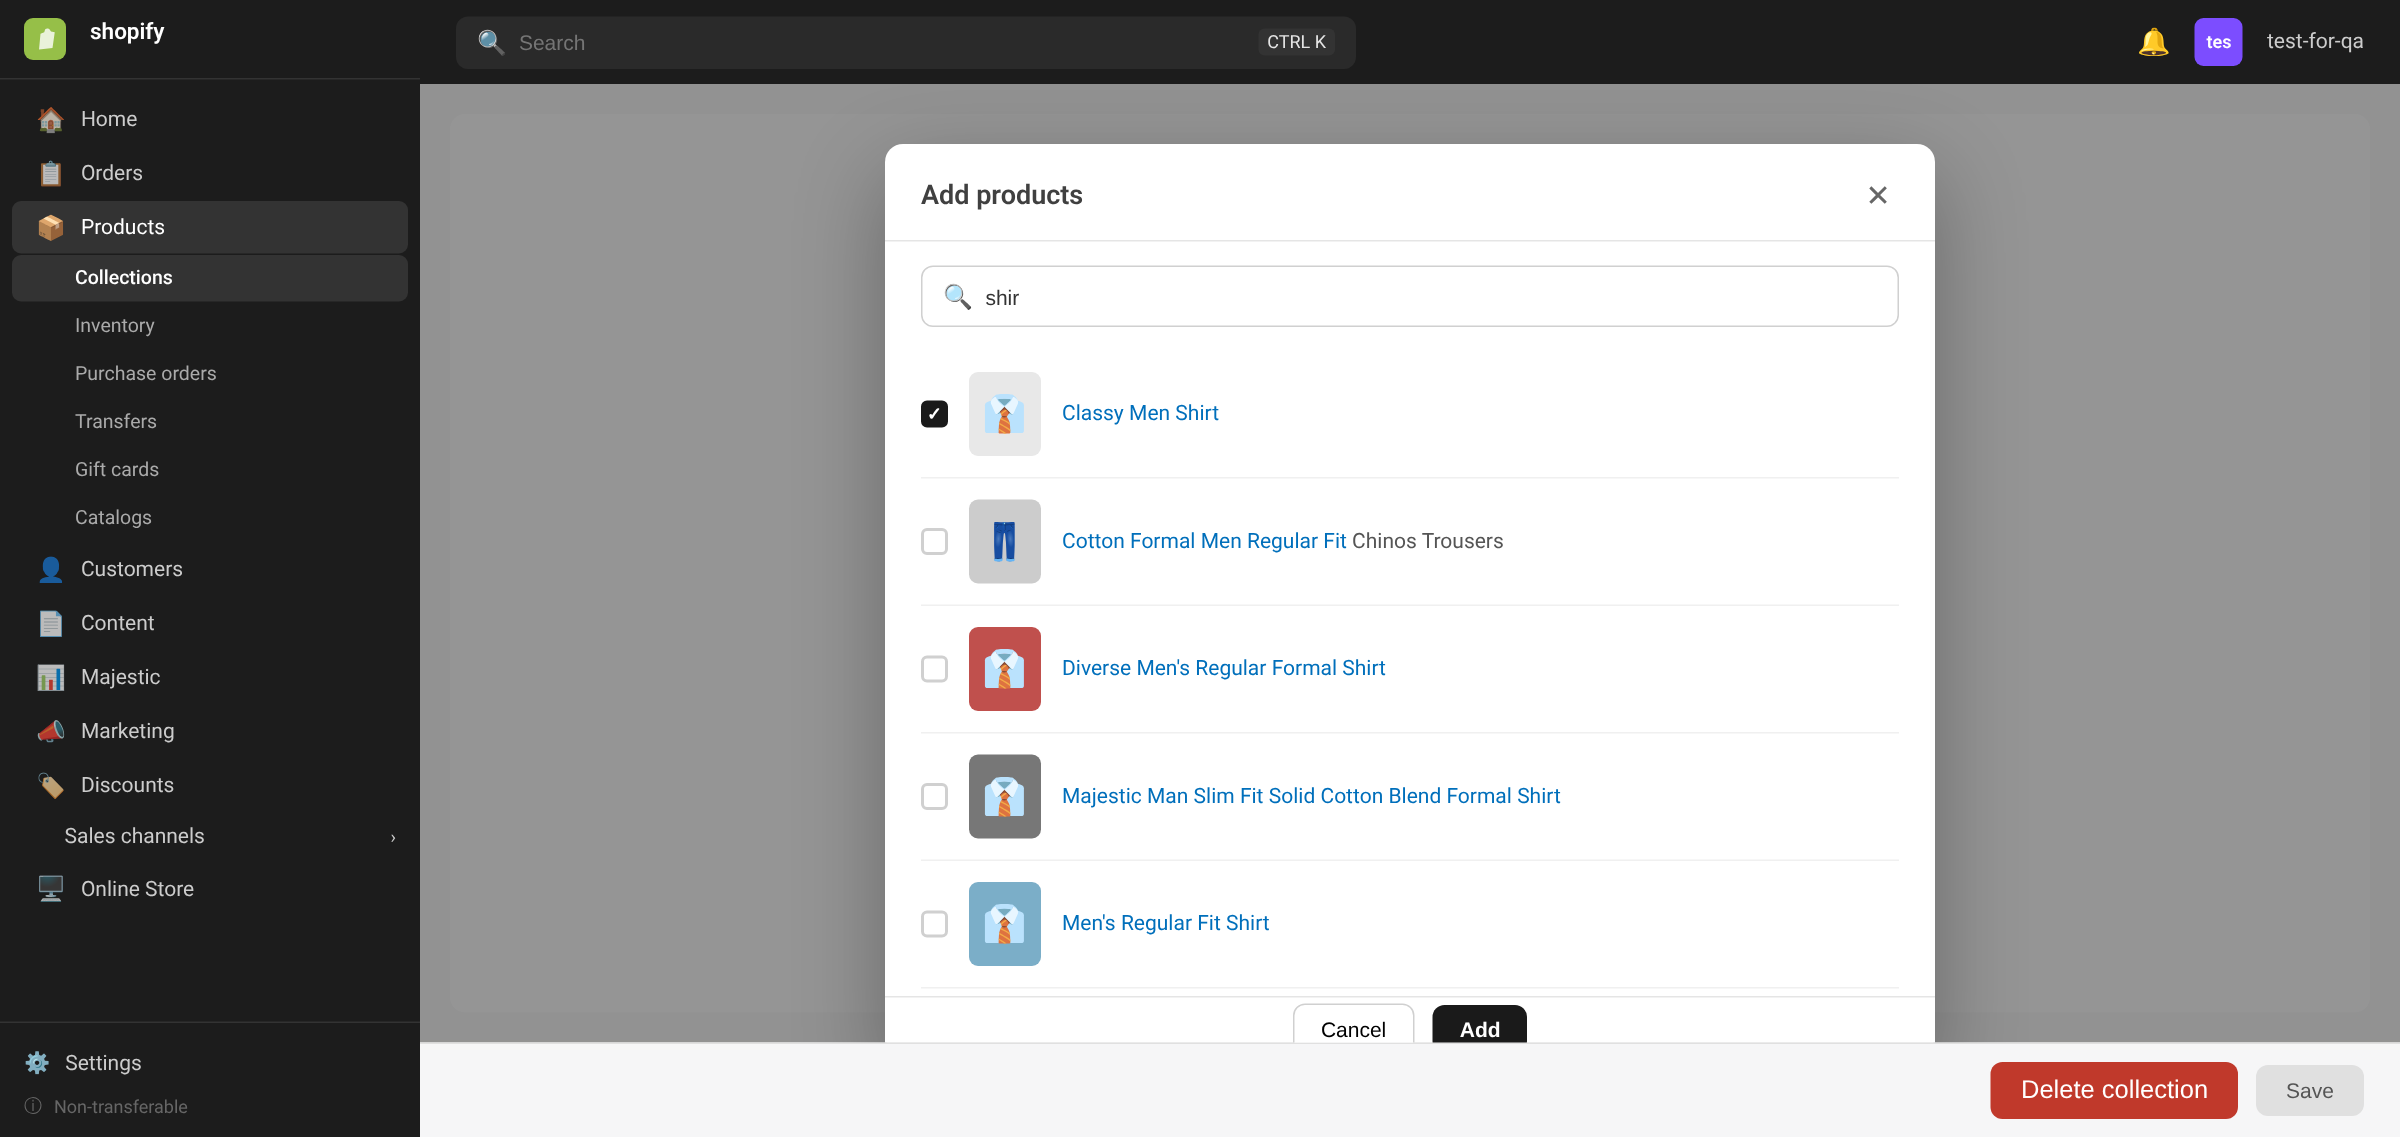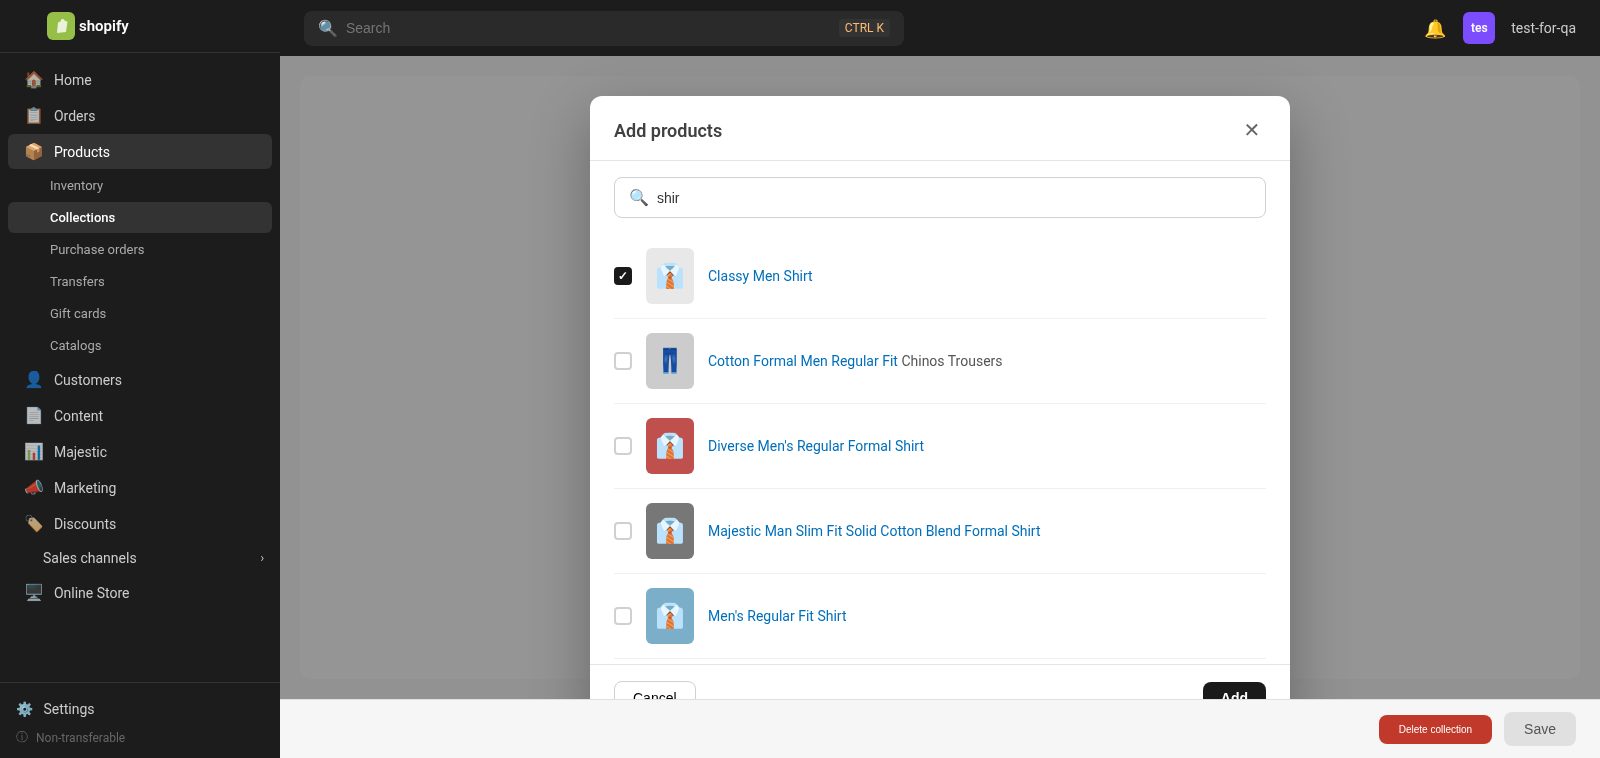--- a/index.html
+++ b/index.html
@@ -17,26 +17,24 @@
       flex-shrink: 0;
     }
     .sidebar-header {
       display: flex;
       align-items: center;
       padding: 12px 16px;
       border-bottom: 1px solid #333;
     }
     .shopify-logo {
       display: flex;
-      align-items: center;
-      gap: 4px;
+      gap: 16px;
       color: #fff;
       font-weight: 600;
       font-size: 15px;
-      margin-left: 31px;
     }
     .shopify-logo-icon {
       width: 28px;
       height: 28px;
       background: #96bf48;
       border-radius: 6px;
       display: flex;
       align-items: center;
       justify-content: center;
       color: white;
@@ -129,21 +127,21 @@
     .search-bar input {
       background: none;
       border: none;
       outline: none;
       color: #aaa;
       font-size: 14px;
       flex: 1;
     }
     .search-shortcut {
       font-size: 12px;
-      color: #fdba74;
+      color: #e5e5e5;
       background: #333;
       border-radius: 4px;
       padding: 2px 6px;
     }
     .topbar-right {
       display: flex;
       align-items: center;
       gap: 16px;
     }
     .bell-icon { color: #aaa; font-size: 18px; cursor: pointer; }
@@ -284,23 +282,23 @@
       font-size: 14px;
       color: #555;
       flex: 1;
     }
     .product-name .highlight {
       color: #006fbb;
     }
     .modal-footer {
       display: flex;
       align-items: center;
-      justify-content: space-between;
+      justify-content: center;
       gap: 12px;
-      padding: 16px 24px;
+      padding: 4px 24px;
       border-top: 1px solid #e5e5e5;
     }
     .btn-cancel {
       padding: 8px 18px;
       border: 1px solid #d0d0d0;
       border-radius: 8px;
       background: #fff;
       font-size: 14px;
       cursor: pointer;
       font-weight: 500;
@@ -342,21 +340,21 @@
       padding: 12px 24px;
       gap: 12px;
       flex-shrink: 0;
     }
     .btn-delete {
       padding: 9px 20px;
       border: none;
       border-radius: 8px;
       background: #c0392b;
       color: white;
-      font-size: 10px;
+      font-size: 17px;
       cursor: pointer;
       font-weight: 500;
     }
     .btn-save {
       padding: 9px 20px;
       border: none;
       border-radius: 8px;
       background: #e0e0e0;
       color: #555;
       font-size: 14px;
@@ -390,25 +388,25 @@
       <span>Home</span>
     </div>
     <div class="nav-item">
       <span class="nav-icon">📋</span>
       <span>Orders</span>
     </div>
     <div class="nav-item active">
       <span class="nav-icon">📦</span>
       <span>Products</span>
     </div>
+    <div class="nav-item sub active">
+      <span>Collections</span>
+    </div>
     <div class="nav-item sub">
       <span>Inventory</span>
-    </div>
-    <div class="nav-item sub active">
-      <span>Collections</span>
     </div>
     <div class="nav-item sub">
       <span>Purchase orders</span>
     </div>
     <div class="nav-item sub">
       <span>Transfers</span>
     </div>
     <div class="nav-item sub">
       <span>Gift cards</span>
     </div>

